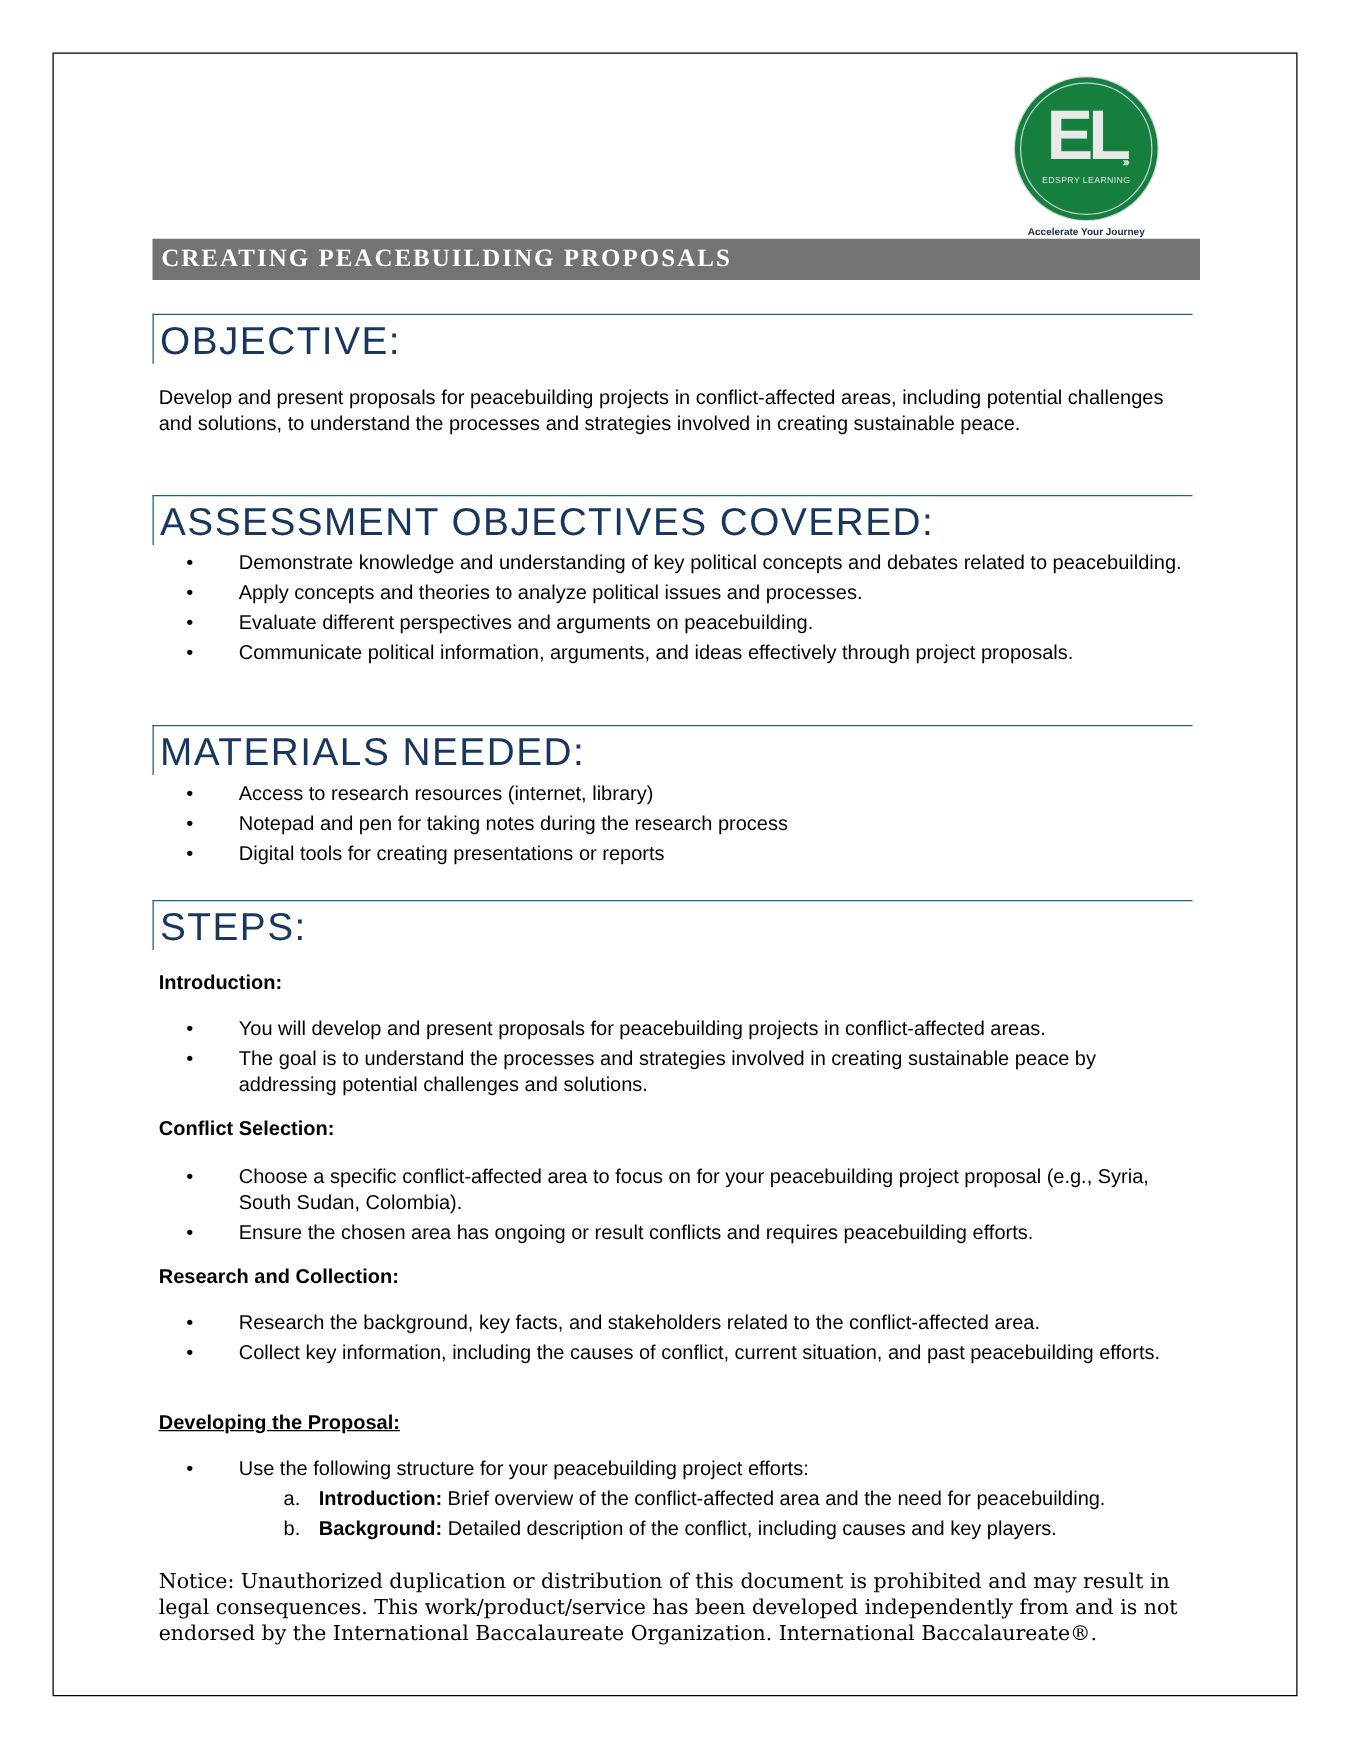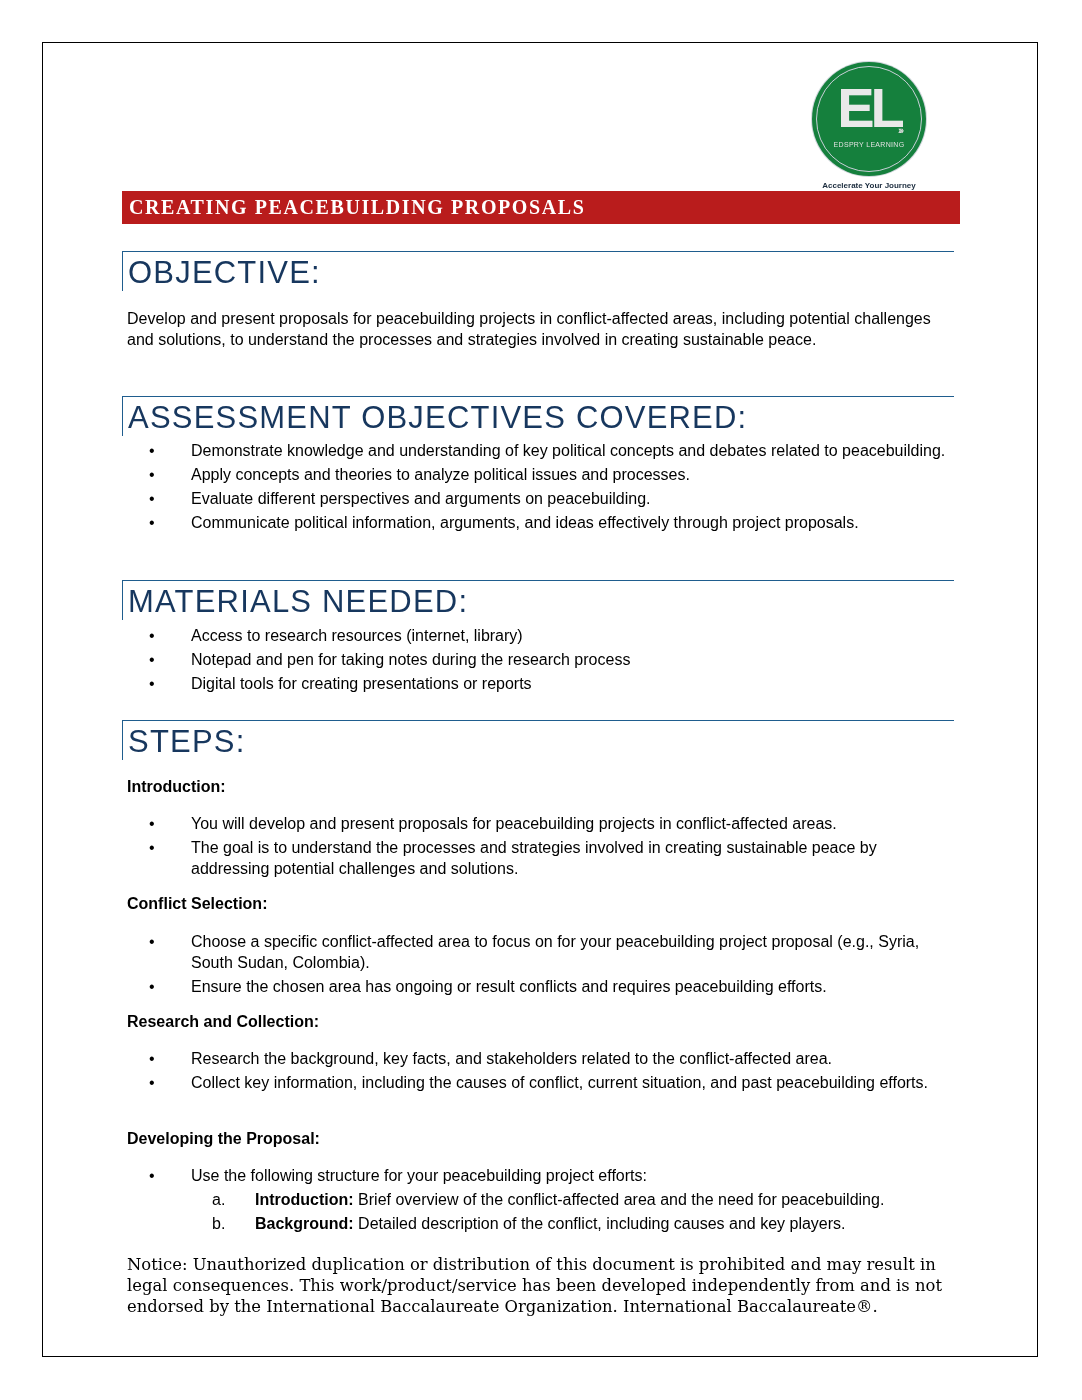--- a/index.html
+++ b/index.html
@@ -4,32 +4,32 @@
 <style>
   html, body { margin: 0; padding: 0; background: #ffffff; }
   body { width: 1082px; height: 1400px; position: relative; font-family: "Liberation Sans", sans-serif; color: #000; }
   .page-border { position: absolute; left: 42px; top: 42px; width: 996px; height: 1315px; border: 1px solid #000; box-sizing: border-box; }
   .logo { position: absolute; left: 812px; top: 62px; width: 114px; height: 114px; border-radius: 50%; background: #15803d; box-shadow: 0 0 0 1px #d0d6dc; }
   .logo-inner { position: absolute; left: 4px; top: 4px; right: 4px; bottom: 4px; border-radius: 50%; border: 1px solid #c8d0d8; }
   .logo-el { position: absolute; left: 0; right: 0; top: 18px; text-align: center; color: #e9e9e9; font-weight: bold; font-size: 56px; line-height: 56px; letter-spacing: -4px; font-family: "Liberation Sans", sans-serif; }
   .logo-arrows { position: absolute; left: 86px; top: 63px; color: #dcdcdc; font-size: 10px; font-weight: bold; letter-spacing: -2px; }
   .logo-name { position: absolute; left: 0; right: 0; top: 79px; text-align: center; color: #e0e0e0; font-size: 7px; letter-spacing: 0.3px; }
   .tagline { position: absolute; left: 806px; top: 181px; width: 126px; text-align: center; font-size: 8px; font-weight: bold; color: #1b2c3e; }
-  .banner { position: absolute; left: 122px; top: 191px; width: 838px; height: 33px; background: #b91c1c; }
+  .banner { position: absolute; left: 122px; top: 191px; width: 838px; height: 33px; background: #737373; }
   .banner-title { position: absolute; left: 7px; top: 5px; color: #fff; font-family: "Liberation Serif", serif; font-weight: bold; font-size: 20px; letter-spacing: 1.6px; }
   .section { position: absolute; left: 122px; width: 832px; }
   .section-rule { position: absolute; left: 0; right: 0; top: 0; height: 1px; background: #1f5d8e; }
   .section-leftbar { position: absolute; left: 0; top: 0; width: 1px; height: 40px; background: #1f5d8e; }
   .section-heading { position: absolute; left: 6px; top: 4px; font-size: 31px; color: #17375e; letter-spacing: 1.2px; white-space: nowrap; }
   .para { position: absolute; left: 127px; width: 820px; font-size: 16px; line-height: 21px; }
   .bullets { position: absolute; left: 127px; width: 830px; margin: 0; padding: 0; list-style: none; font-size: 16px; }
   .bullets li { position: relative; padding-left: 64px; line-height: 21px; }
   .bullet-dot { position: absolute; left: 22px; top: 0; }
   .sub-heading { position: absolute; left: 127px; font-size: 16px; font-weight: bold; }
-  .alpha { position: absolute; left: 212px; font-size: 16px; line-height: 21px; }
+  .alpha { position: absolute; left: 212px; font-size: 16px; line-height: 21px; text-align: center; }
   .alpha .letter { display: inline-block; width: 43px; }
   .notice { position: absolute; left: 127px; width: 830px; font-family: "DejaVu Serif", serif; font-size: 16.4px; line-height: 21px; }
 </style>
 </head>
 <body>
 
 <div class="page-border"></div>
 
 <div class="logo">
   <div class="logo-inner"></div>
@@ -90,21 +90,21 @@
   <li style="margin-bottom:3px;"><span class="bullet-dot">•</span><span>Choose a specific conflict-affected area to focus on for your peacebuilding project proposal (e.g., Syria, South Sudan, Colombia).</span></li>
   <li><span class="bullet-dot">•</span><span>Ensure the chosen area has ongoing or result conflicts and requires peacebuilding efforts.</span></li>
 </ul>
 
 <div class="sub-heading" style="top:1013px;">Research and Collection:</div>
 <ul class="bullets" style="top:1048px;">
   <li style="margin-bottom:3px;"><span class="bullet-dot">•</span><span>Research the background, key facts, and stakeholders related to the conflict-affected area.</span></li>
   <li><span class="bullet-dot">•</span><span>Collect key information, including the causes of conflict, current situation, and past peacebuilding efforts.</span></li>
 </ul>
 
-<div class="sub-heading" style="top:1130px;">Developing the Proposal:</div>
+<div class="sub-heading" style="top:1130px;text-decoration:underline;">Developing the Proposal:</div>
 <ul class="bullets" style="top:1165px;">
   <li><span class="bullet-dot">•</span><span>Use the following structure for your peacebuilding project efforts:</span></li>
 </ul>
 <div class="alpha" style="top:1189px;">
   <span class="letter">a.</span><b>Introduction:</b><span> Brief overview of the conflict-affected area and the need for peacebuilding.</span>
 </div>
 <div class="alpha" style="top:1213px;">
   <span class="letter">b.</span><b>Background:</b><span> Detailed description of the conflict, including causes and key players.</span>
 </div>
 

